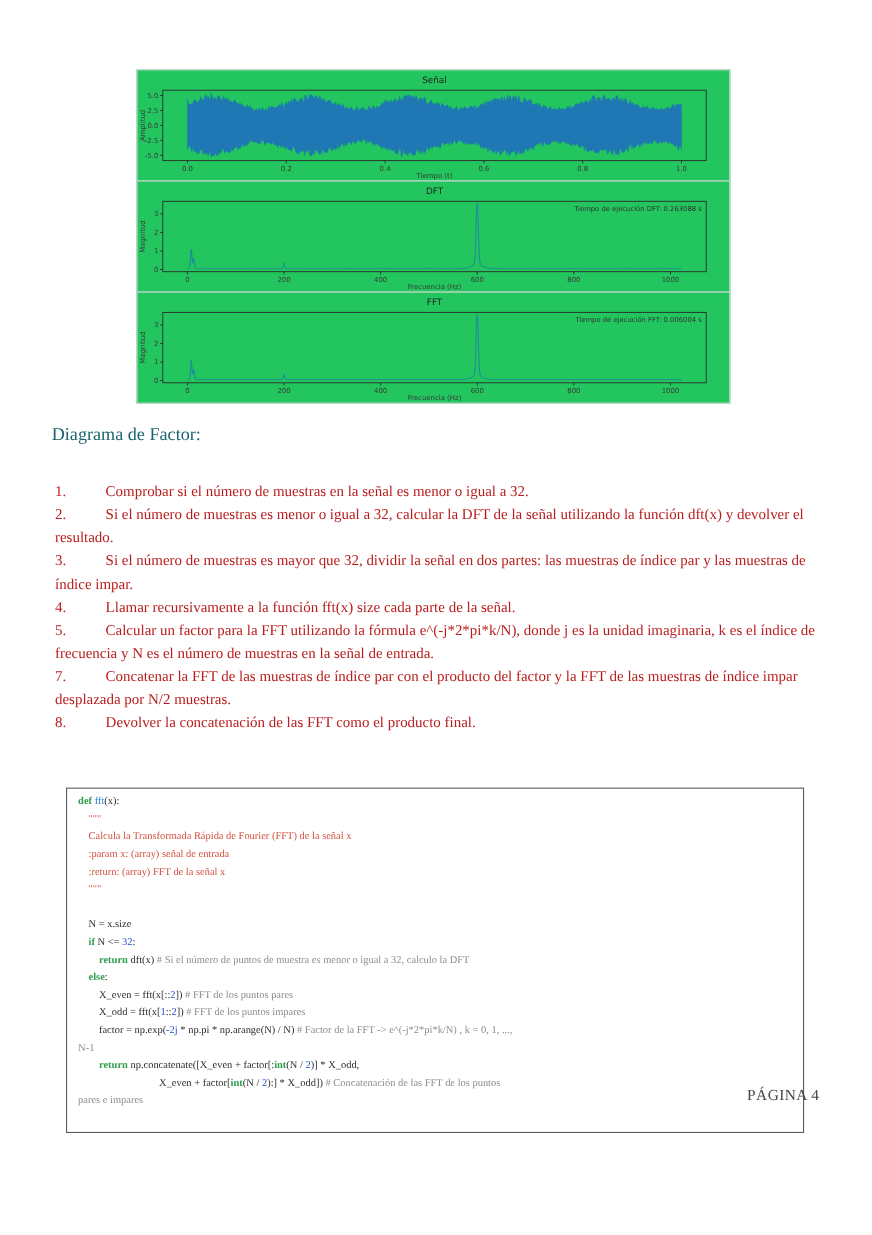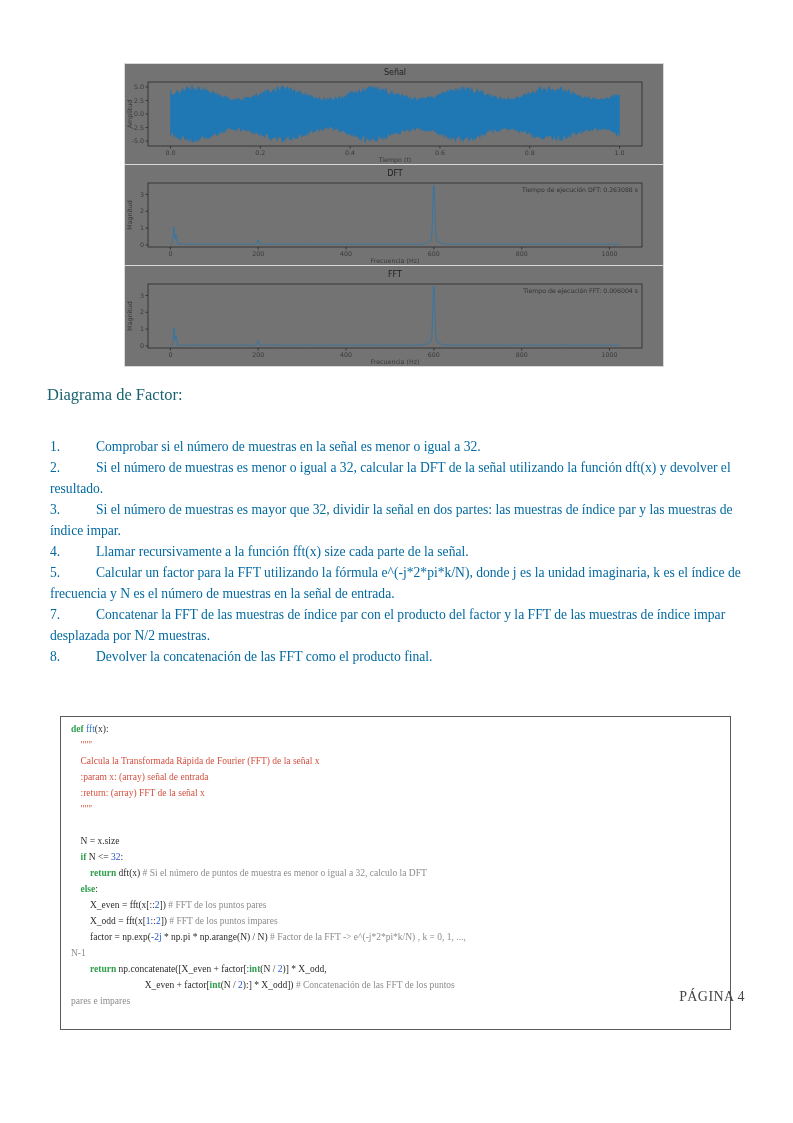--- a/index.html
+++ b/index.html
@@ -3,31 +3,31 @@
 <meta charset="utf-8">
 <style>
   html,body{margin:0;padding:0;}
   body{
     width:793px;height:1123px;position:relative;background:#ffffff;
     font-family:"Liberation Serif","DejaVu Serif",serif;
     overflow:hidden;
   }
   
   .figure{position:absolute;left:124px;top:63px;width:540px;}
-  .subplot{border:1px solid #d9d9d9;margin-bottom:-1px;background:#737373;}
+  .subplot{border:1px solid #d9d9d9;margin-bottom:-1px;background:#22c55e;}
   .subplot svg{display:block;}
   
   .heading{
     position:absolute;left:47px;top:385px;
     font-size:16.5px;color:var(--accent,#1b6370);
   }
   
   .list{
     position:absolute;left:50px;top:436px;width:697px;
-    font-size:13.6px;line-height:21px;color:#0369a1;
+    font-size:13.6px;line-height:21px;color:#b91c1c;
   }
   .li .num{display:inline-block;width:46px;}
   
   .codebox{
     position:absolute;left:60px;top:716px;width:671px;height:314px;
     box-sizing:border-box;border:1px solid #5a5a5a;background:#fff;
     padding:4px 10px;overflow:hidden;
     font-family:Liberation Serif, serif;
     font-size:9.5px;line-height:16px;white-space:pre;color:#2b2b2b;
   }

